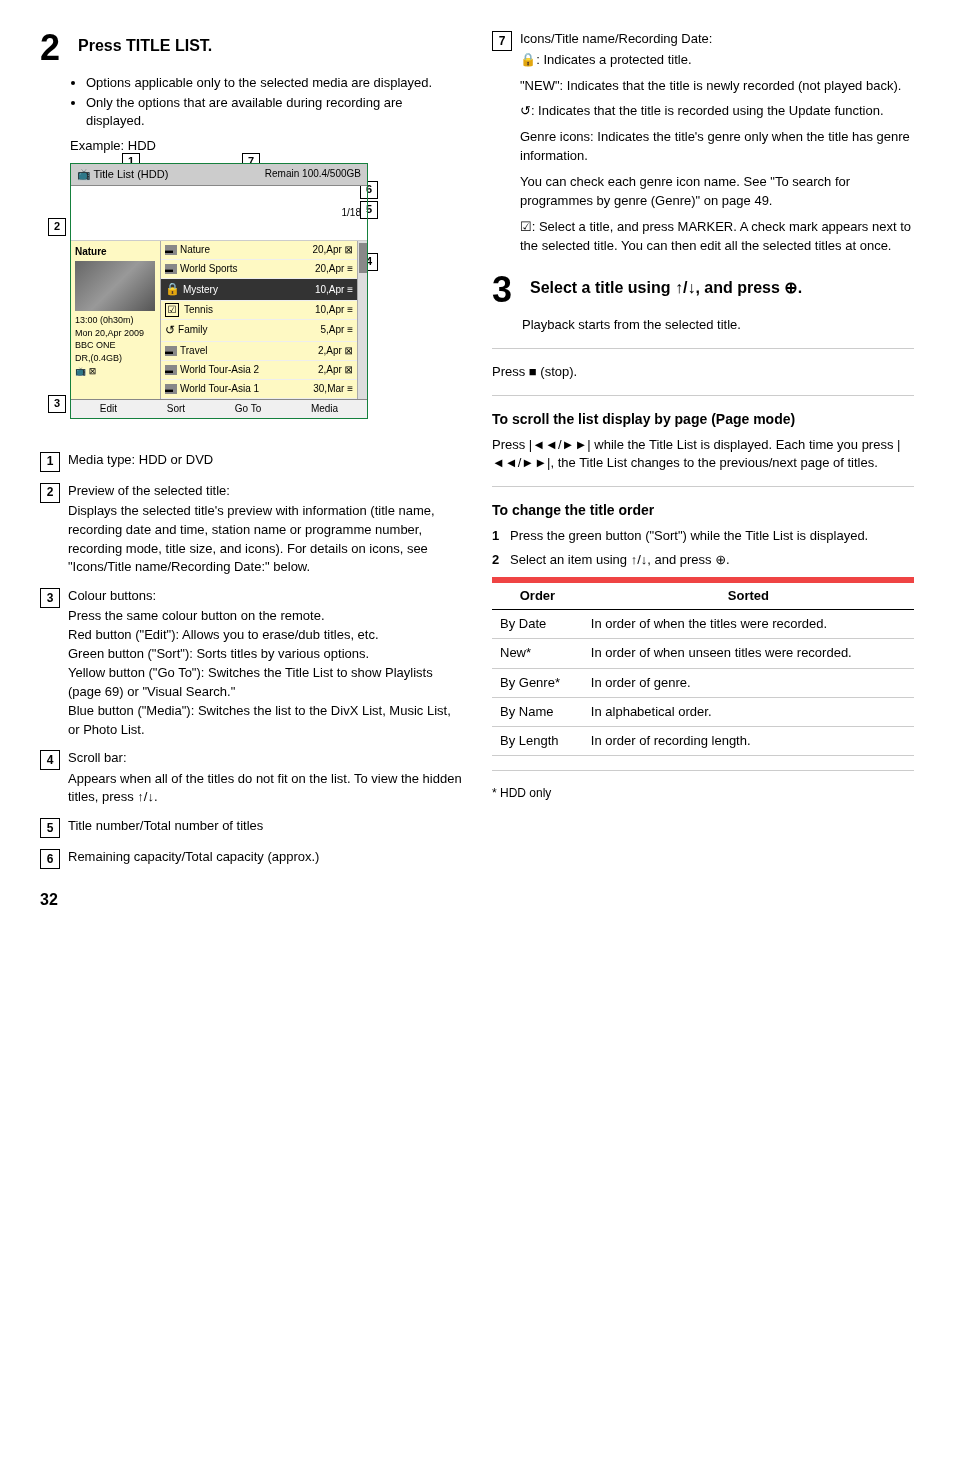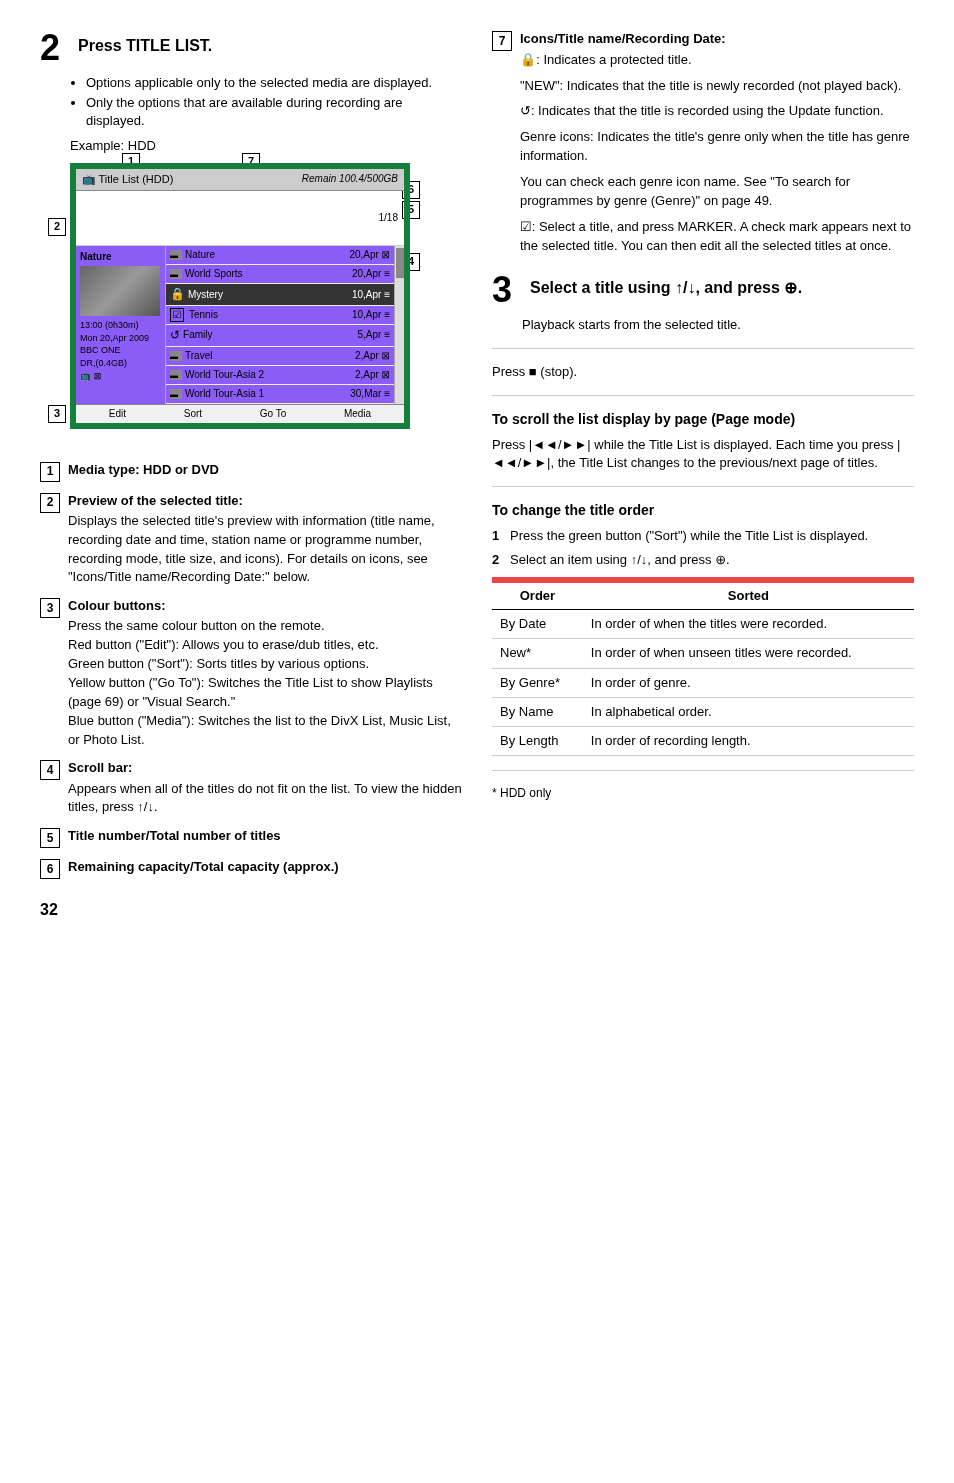--- a/index.html
+++ b/index.html
@@ -52,42 +52,41 @@
       list-style: disc;
       margin-left: 16px;
       margin-bottom: 2px;
     }
     .example-label {
       margin-left: 30px;
       margin-bottom: 8px;
     }
     
     .ui-screenshot {
-      border: 6px solid #15803d;
+      border: 1px solid #15803d;
       margin: 0 0 16px 0;
       font-size: 11px;
       position: relative;
-      width: 340px;
+      width: 298px;
     }
     .ui-title-bar {
       background: #ccc;
       padding: 3px 6px;
       font-size: 11px;
       display: flex;
       justify-content: space-between;
       align-items: center;
       border-bottom: 1px solid #888;
     }
     .ui-remain {
       font-size: 10px;
-      font-style: italic;
     }
     .ui-body {
       display: flex;
-      background: #8b5cf6;
+      background: #fef9c3;
     }
     .ui-preview {
       width: 90px;
       border-right: 1px solid #aaa;
       padding: 4px;
       font-size: 10px;
     }
     .ui-preview-thumb {
       width: 80px;
       height: 50px;
@@ -159,21 +158,21 @@
       font-size: 12px;
       font-weight: bold;
       margin-right: 8px;
       flex-shrink: 0;
       margin-top: 1px;
     }
     .badge-content {
       flex: 1;
     }
     .badge-title {
-      font-weight: bold;
+      font-weight: normal;
       margin-bottom: 2px;
     }
     .badge-desc {
       line-height: 1.45;
     }
     
     .screenshot-wrapper {
       position: relative;
       display: inline-block;
       margin-left: 30px;

